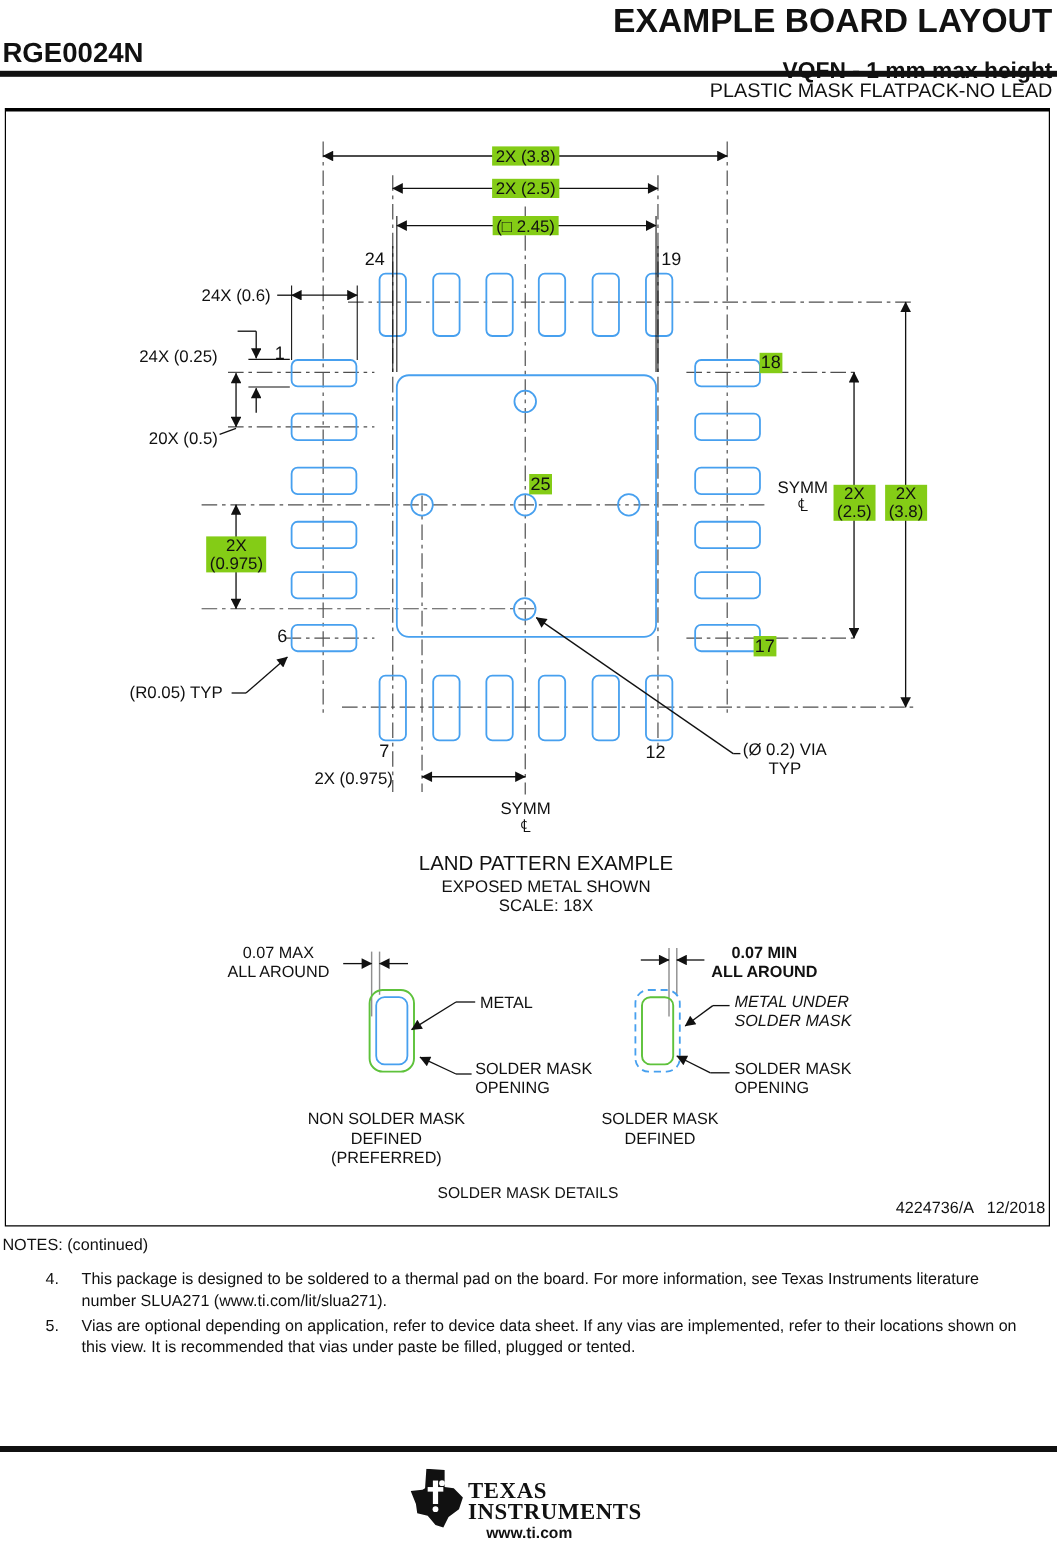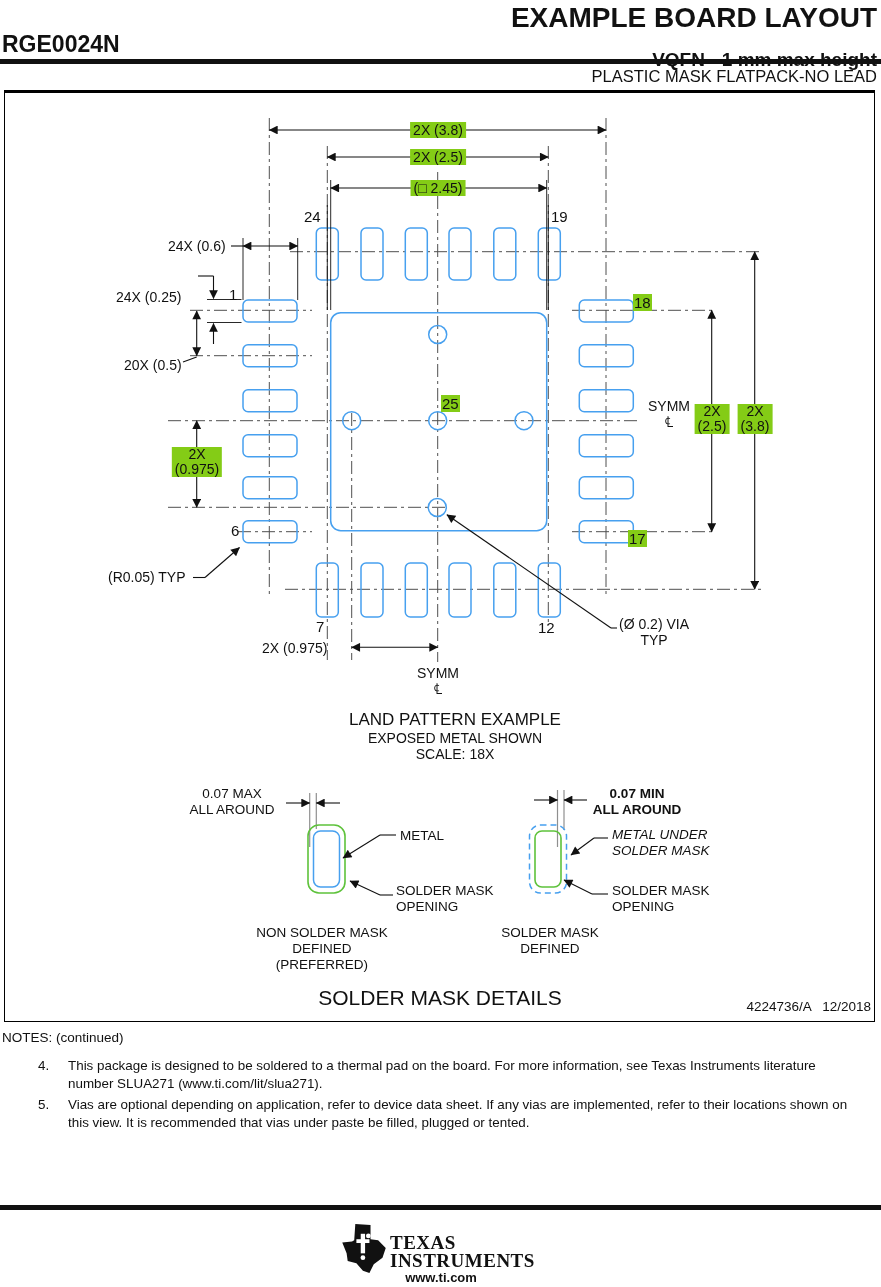--- a/index.html
+++ b/index.html
@@ -233,21 +233,21 @@
 </div>
 <div class="lbl sm ctr" style="left:322px;top:925px;">
   <div>NON SOLDER MASK</div>
   <div>DEFINED</div>
   <div>(PREFERRED)</div>
 </div>
 <div class="lbl sm ctr" style="left:550px;top:925px;">
   <div>SOLDER MASK</div>
   <div>DEFINED</div>
 </div>
-<div class="lbl ctr" style="left:440px;top:986px;font-size:21px;">SOLDER MASK DETAILS</div>
+<div class="lbl ctr" style="left:440px;top:986px;font-size:13px;">SOLDER MASK DETAILS</div>
 <div class="lbl" style="right:10px;top:999px;font-size:13.5px;white-space:pre;">4224736/A   12/2018</div>
 
 <div class="lbl" style="left:2px;top:1030px;font-size:13.5px;">NOTES: (continued)</div>
 <div id="notes">
   <div class="nrow">
     <div class="nnum">4.</div>
     <div class="ntxt">This package is designed to be soldered to a thermal pad on the board. For more information, see Texas Instruments literature number SLUA271 (www.ti.com/lit/slua271).</div>
   </div>
   <div class="nrow">
     <div class="nnum">5.</div>

